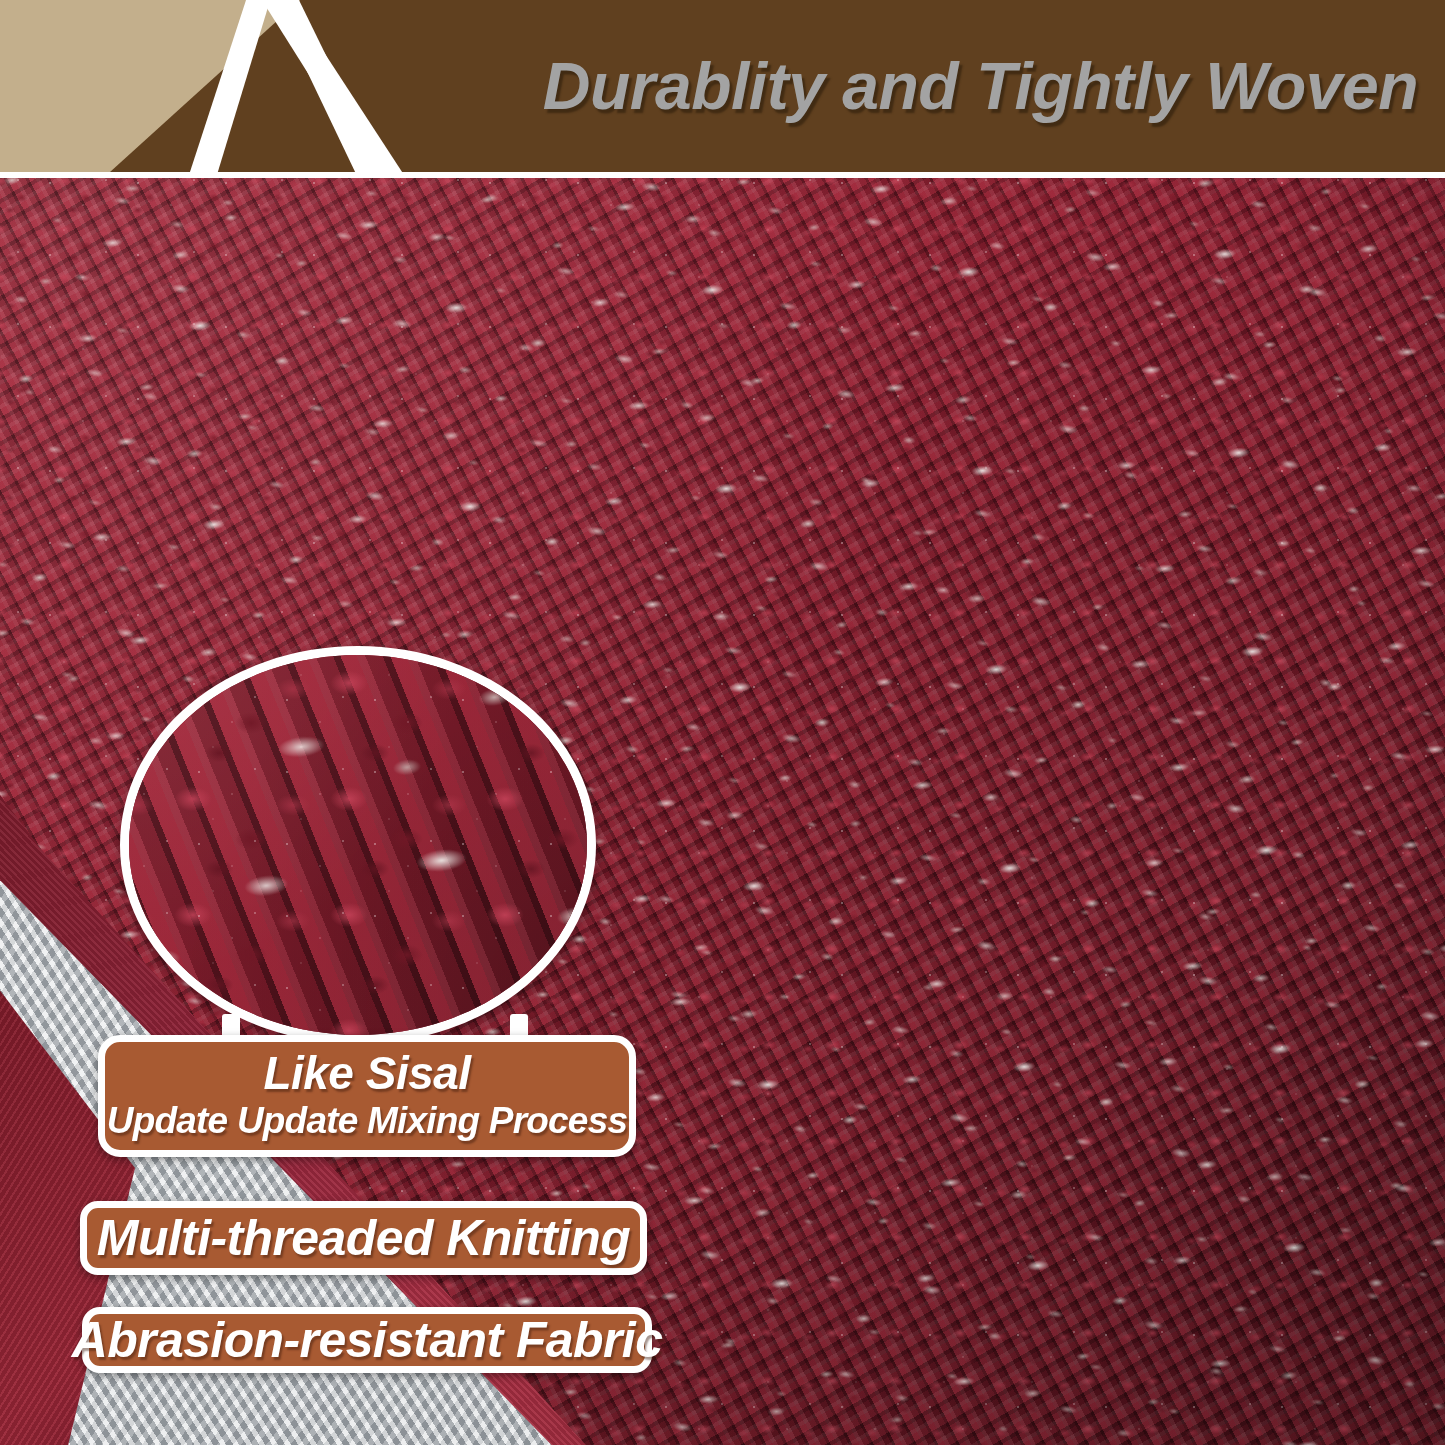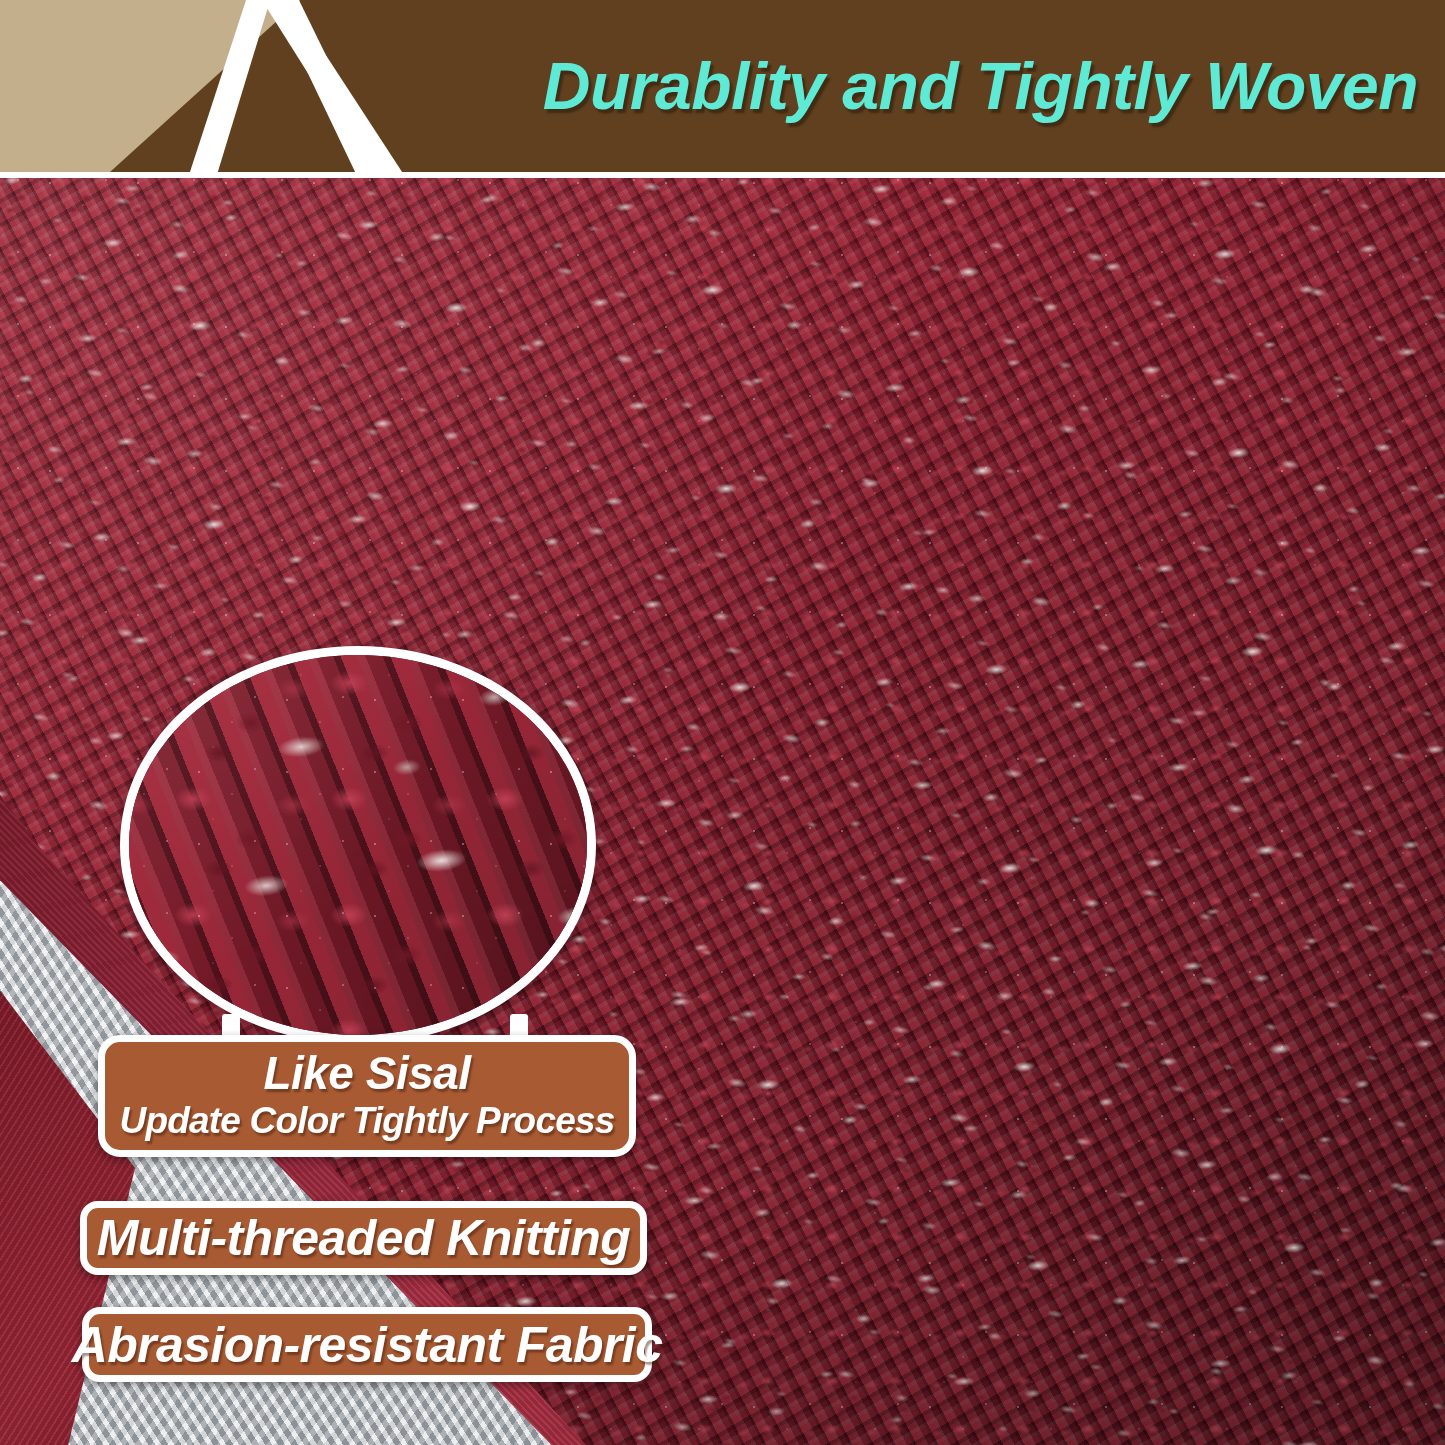--- a/index.html
+++ b/index.html
@@ -44,21 +44,21 @@
     position: absolute;
     left: 430px;
     top: 0;
     width: 1000px;
     height: 172px;
     display: flex;
     align-items: center;
     justify-content: flex-end;
     padding-right: 12px;
     box-sizing: border-box;
-    color: #5eead4;
+    color: #a3a3a3;
     font-size: 66px;
     font-weight: bold;
     font-style: italic;
     letter-spacing: -0.5px;
     white-space: nowrap;
     text-shadow: 3px 4px 2px rgba(40,25,10,0.55);
   }
   #header-rule {
     position: absolute;
     left: 0; top: 172px;
@@ -296,21 +296,21 @@
   #badge-knitting {
     left: 80px;
     top: 1023px;           
     width: 567px;
     height: 74px;
   }
   #badge-abrasion {
     left: 82px;
     top: 1129px;           
     width: 570px;
-    height: 75px;
+    height: 66px;
   }
   .badge-line {
     font-size: 50px;
     letter-spacing: -0.6px;
     text-shadow: 2px 3px 2px rgba(60,25,10,0.45);
     white-space: nowrap;
   }
   
   .connector {
     position: absolute;
@@ -373,21 +373,21 @@
         <div class="flecks-big"></div>
         <div class="sparkle"></div>
       </div>
     </div>
 
     <div class="connector" style="left:222px; top:836px;"></div>
     <div class="connector" style="left:510px; top:836px;"></div>
 
     <div class="badge" id="badge-sisal">
       <div class="badge-title">Like Sisal</div>
-      <div class="badge-sub">Update Color Tightly Process</div>
+      <div class="badge-sub">Update Update Mixing Process</div>
     </div>
 
     <div class="badge" id="badge-knitting">
       <div class="badge-line">Multi-threaded Knitting</div>
     </div>
 
     <div class="badge" id="badge-abrasion">
       <div class="badge-line">Abrasion-resistant Fabric</div>
     </div>
 

